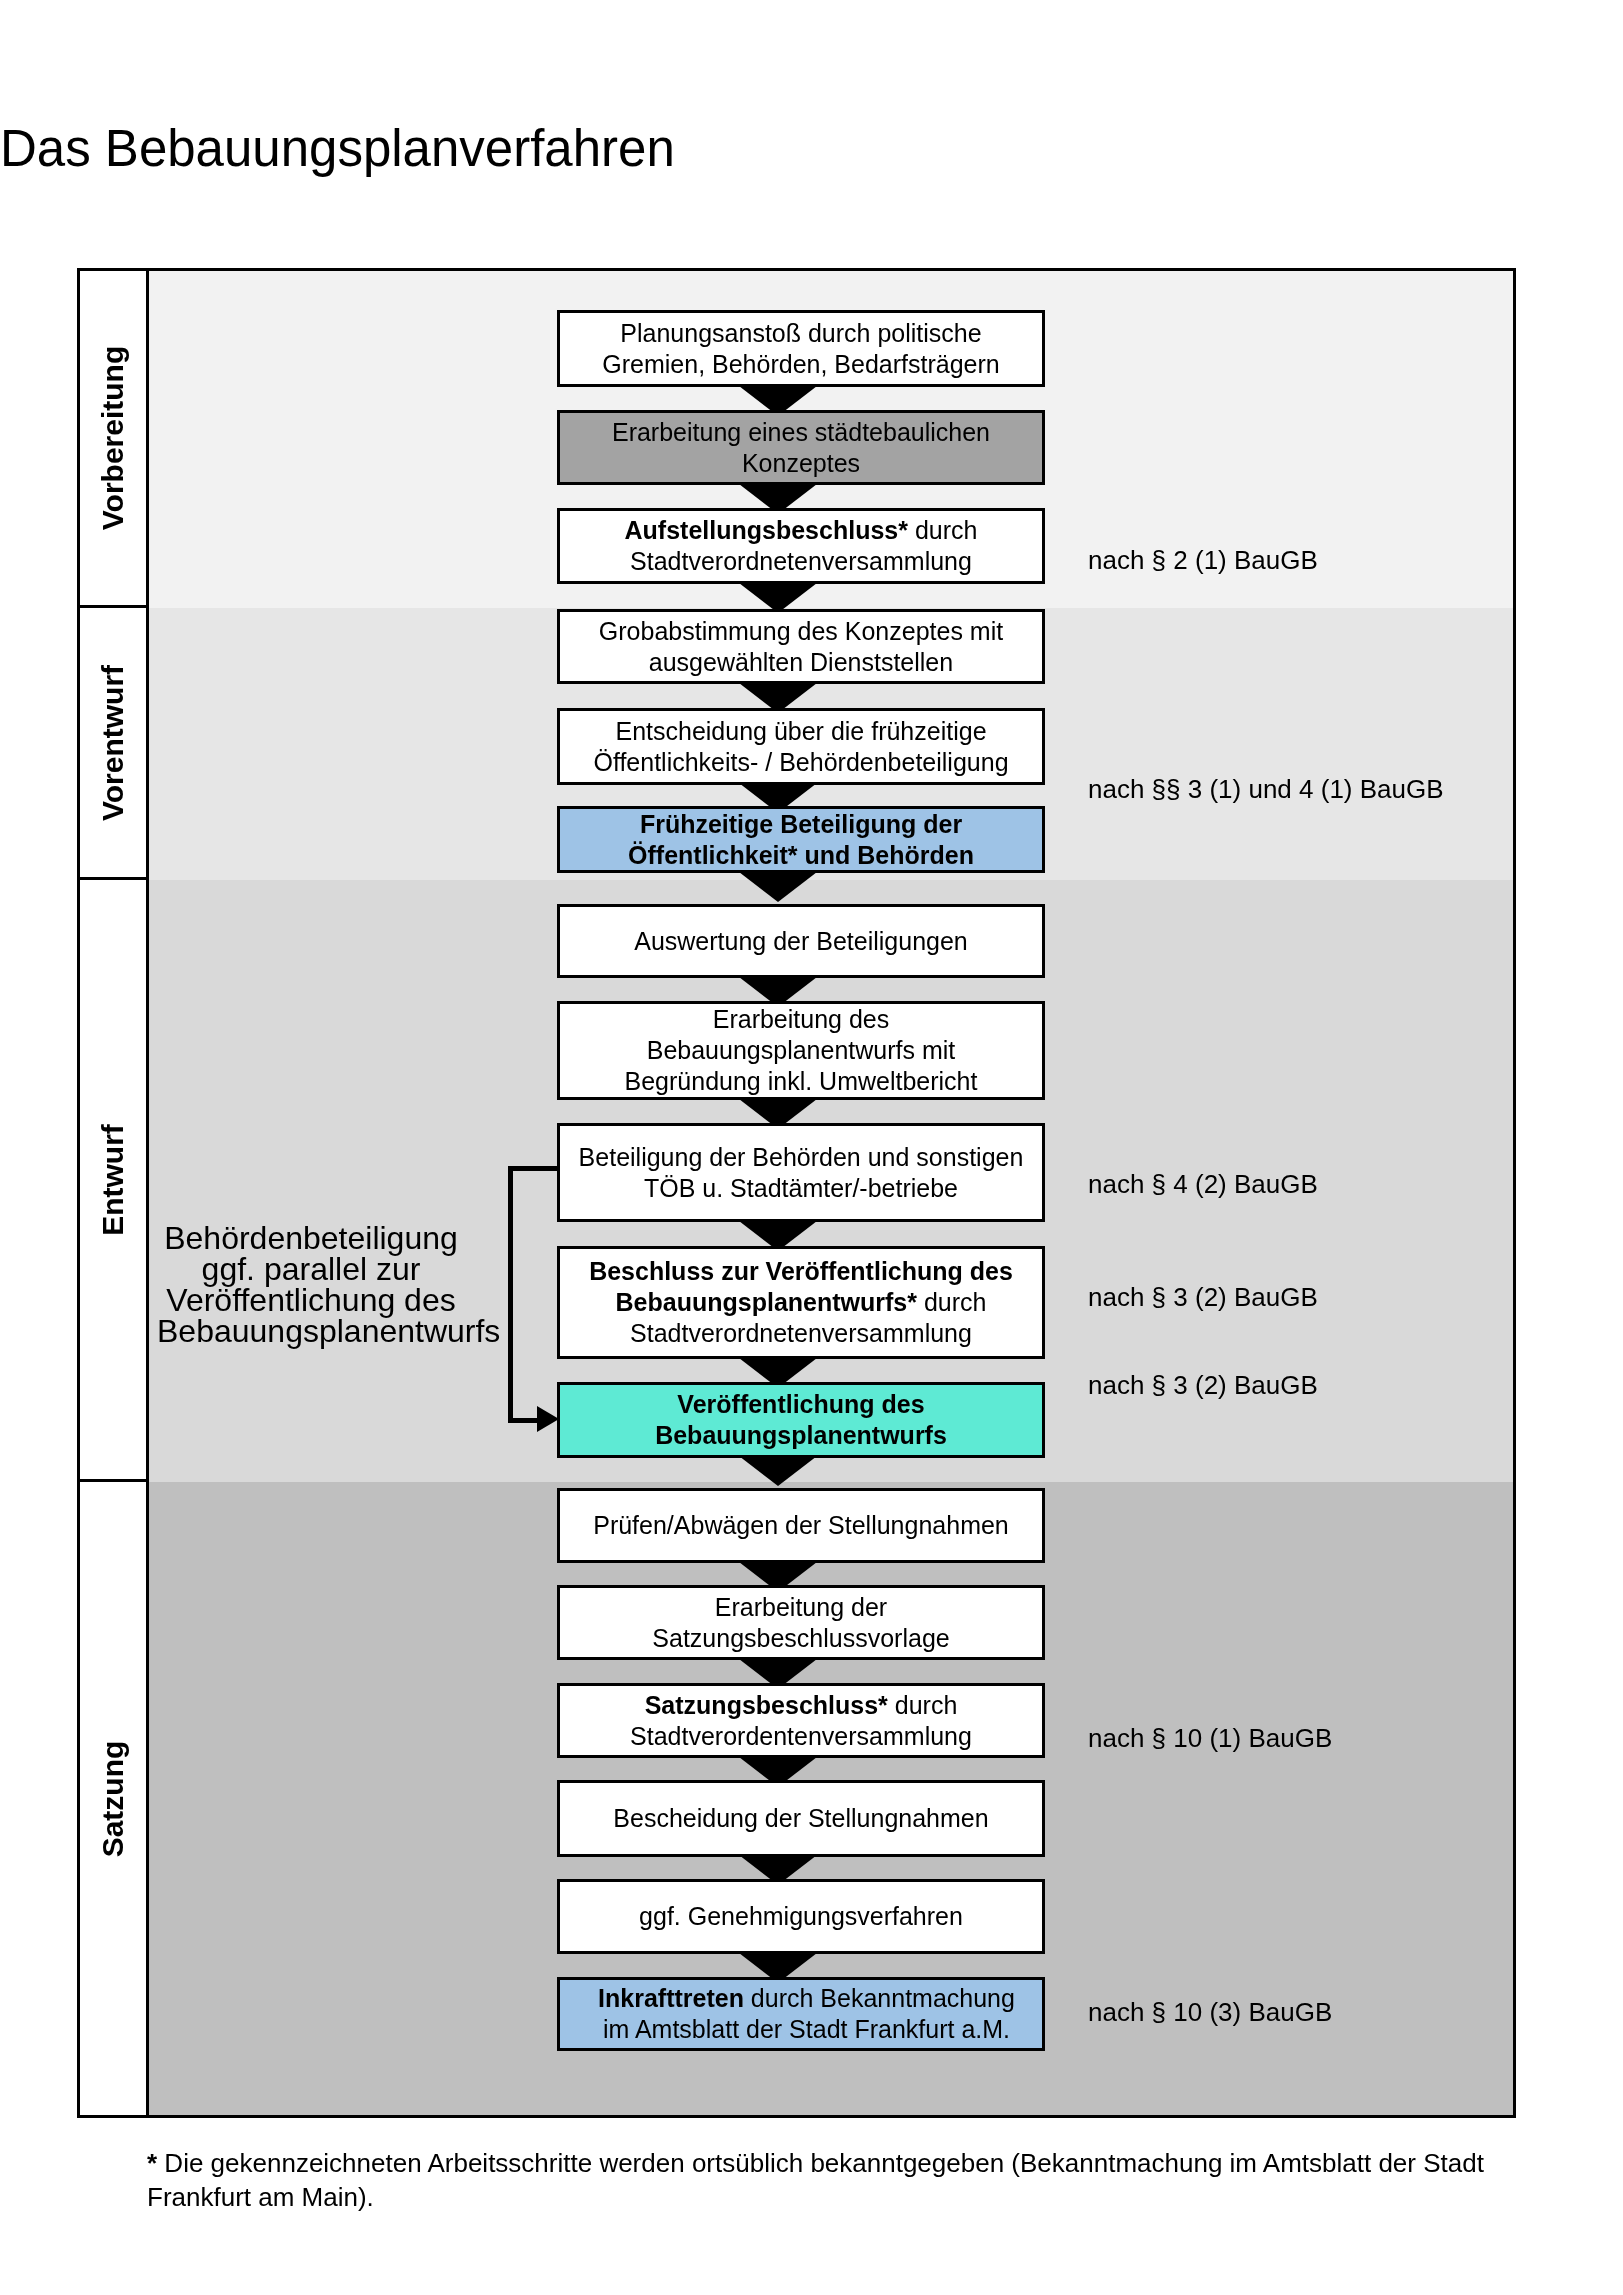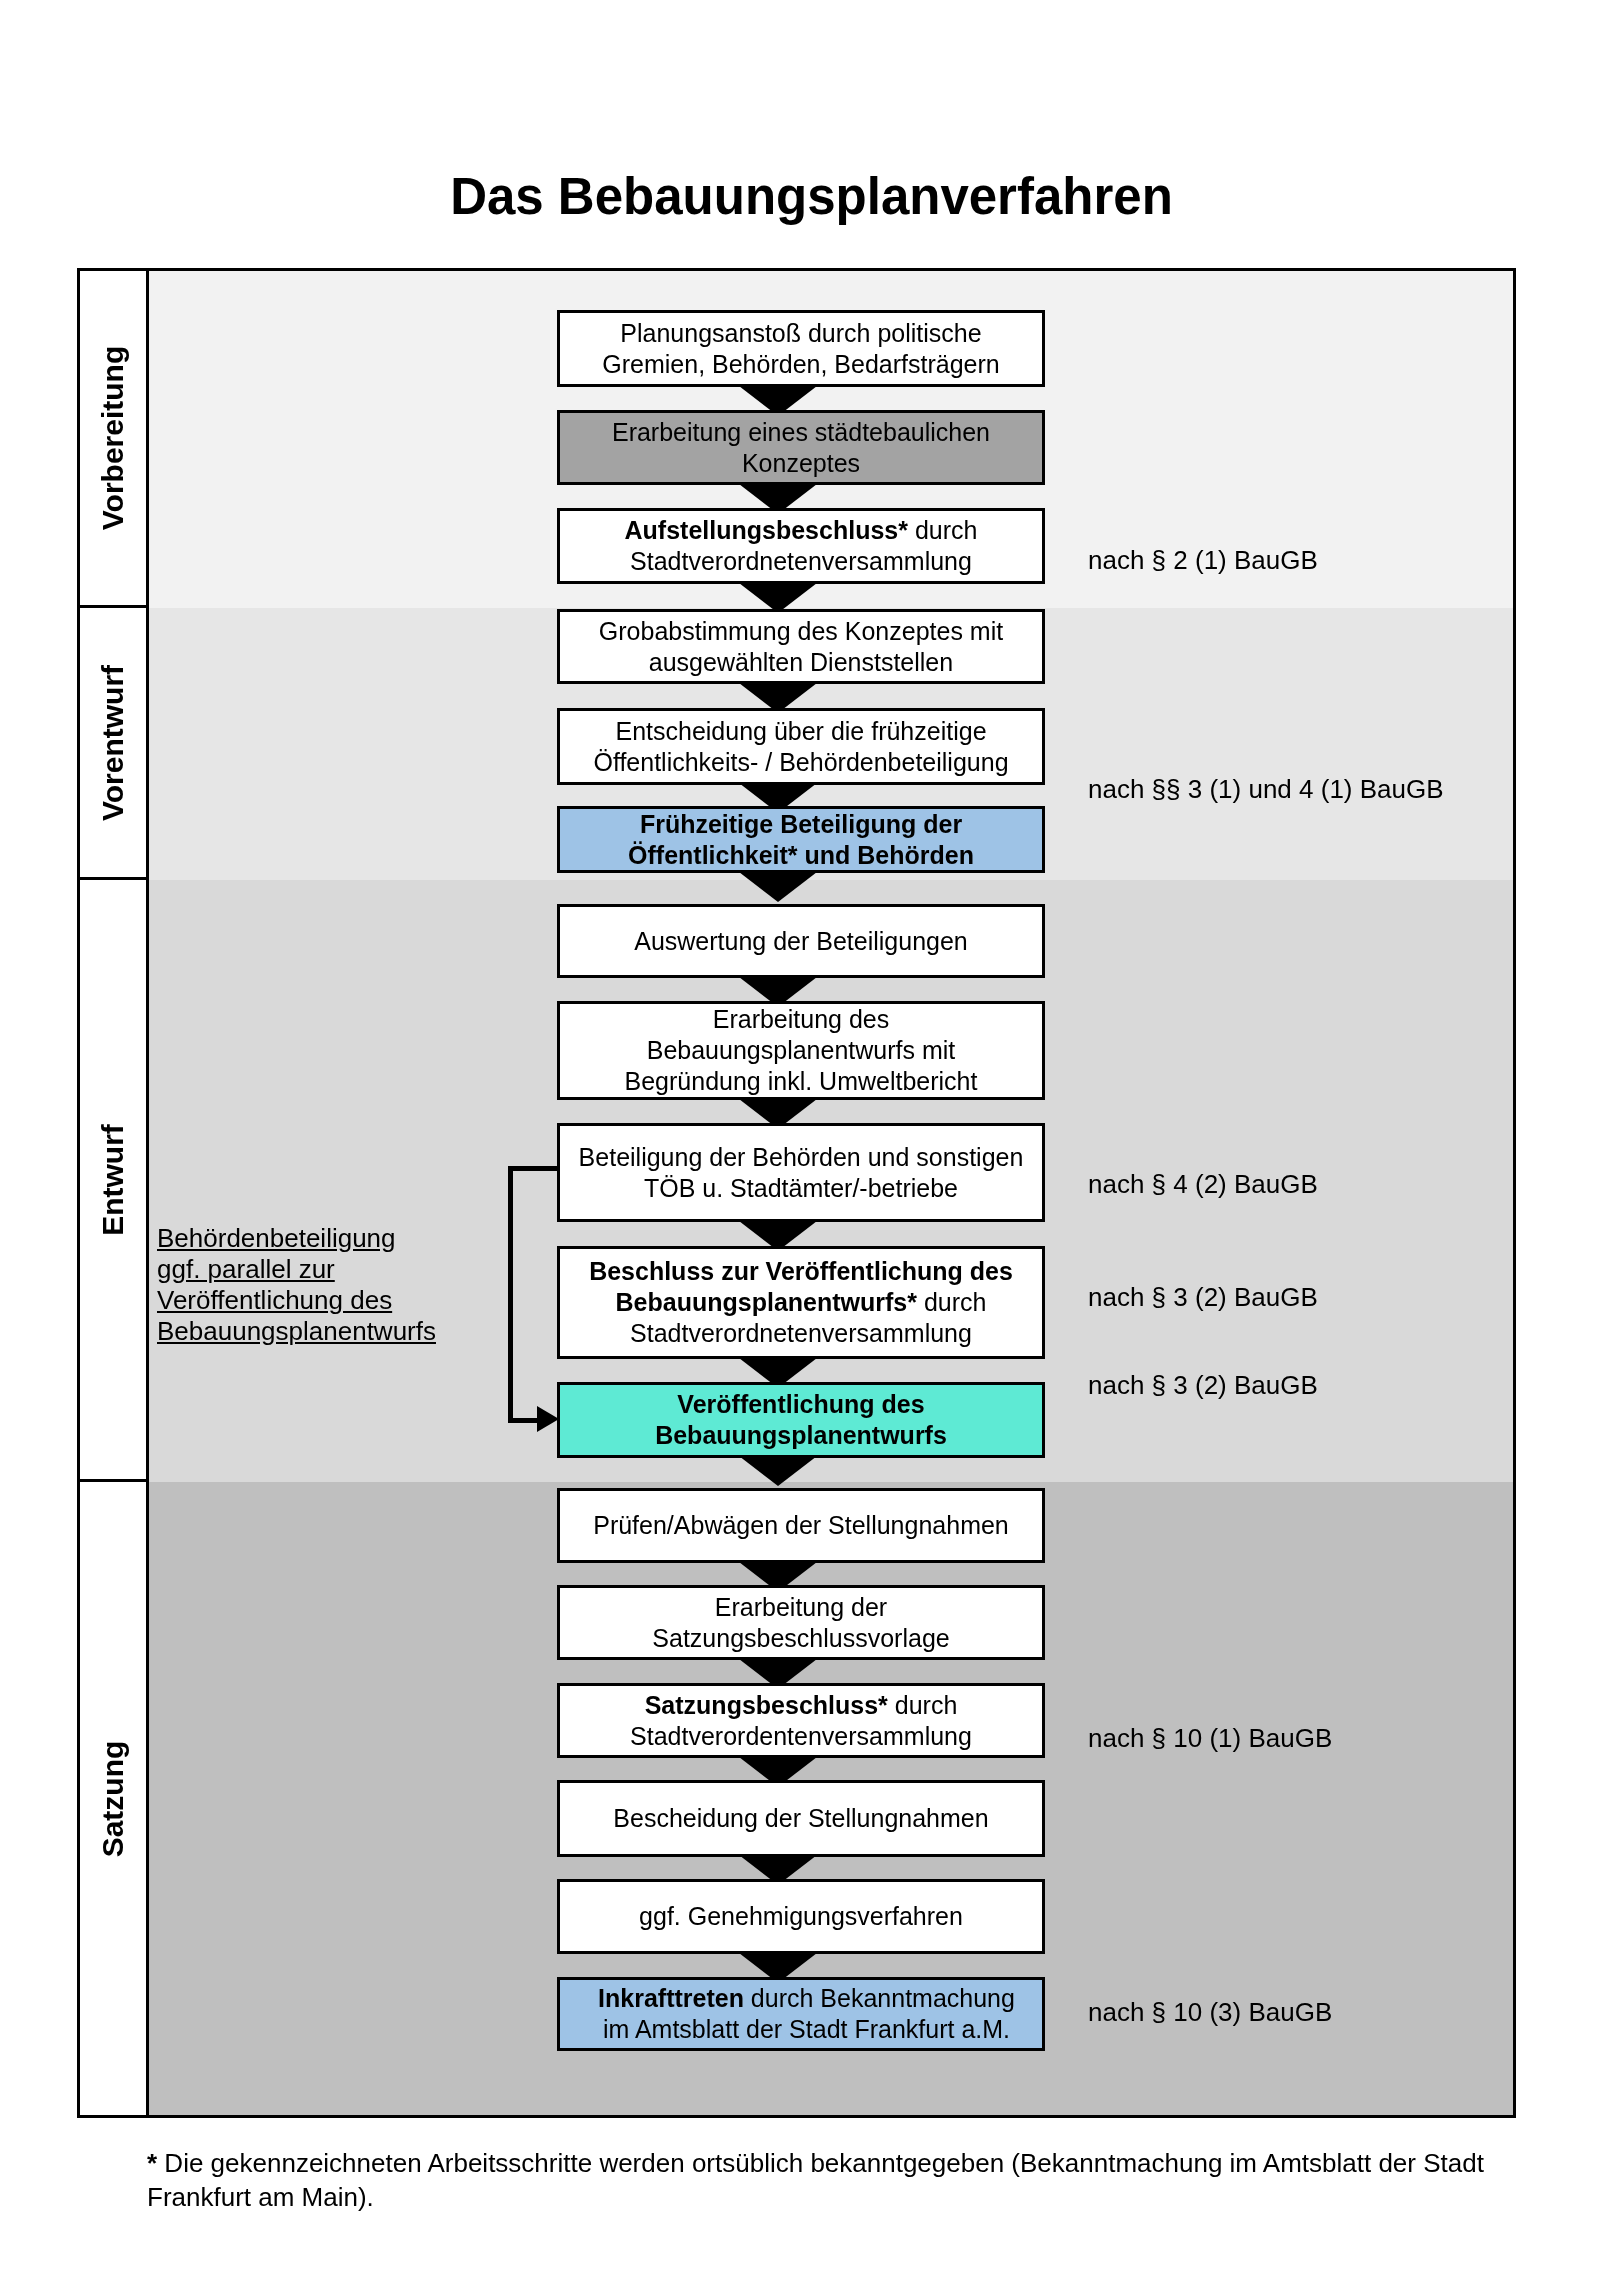--- a/index.html
+++ b/index.html
@@ -9,25 +9,24 @@
     width: 1623px;
     height: 2295px;
     background: #ffffff;
     font-family: "Liberation Sans", sans-serif;
     color: #000;
     overflow: hidden;
   }
   .doc-title {
     position: absolute;
     left: 0; top: 119px; width: 100%;
-    text-align: center;
+    text-align: left;
     font-size: 51px;
-    font-weight: bold;
+    font-weight: normal;
     letter-spacing: 0px;
-    margin-top: 48px;
   }
   .doc-subtitle {
     position: absolute;
     left: 0; top: 213px; width: 100%;
     text-align: center;
     font-size: 30px;
     font-weight: bold;
   }
   .flow-table {
     position: absolute;
@@ -88,26 +87,25 @@
     position: absolute;
     font-size: 26px;
     line-height: 34px;
     white-space: nowrap;
     z-index: 2;
   }
   .side-note {
     position: absolute;
     left: 77px; top: 952px;
     width: 308px;
-    text-align: left;
-    font-size: 26px;
+    text-align: center;
+    font-size: 32px;
     line-height: 31px;
     white-space: pre-line;
     z-index: 2;
-    text-decoration: underline;
   }
   .conn { position: absolute; background: #000; z-index: 1; }
   .conn-head {
     position: absolute;
     width: 0; height: 0;
     border-top: 13.7px solid transparent;
     border-bottom: 13.7px solid transparent;
     border-left: 22px solid #000;
     z-index: 1;
   }

